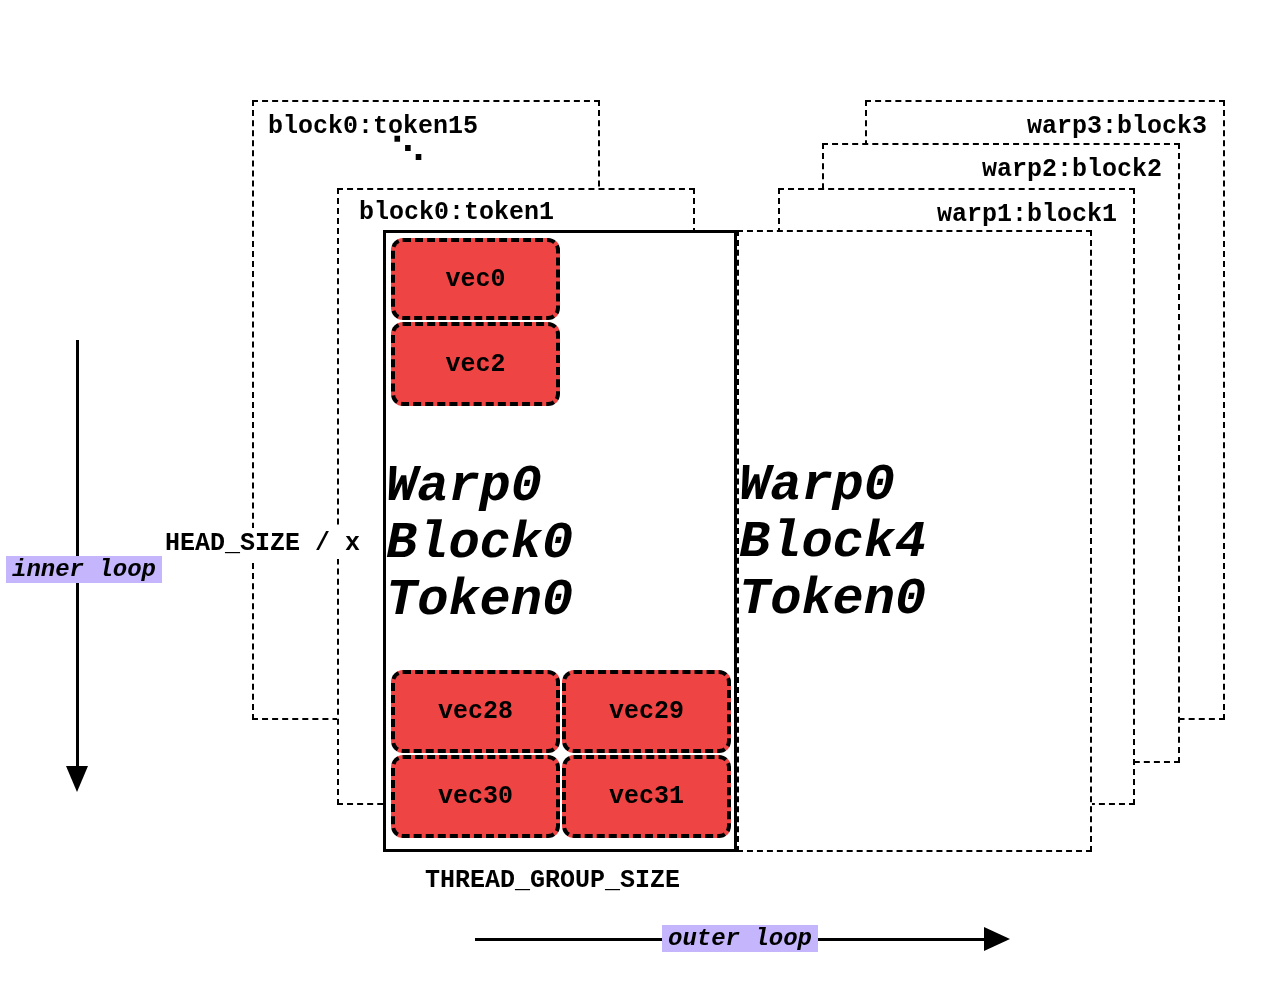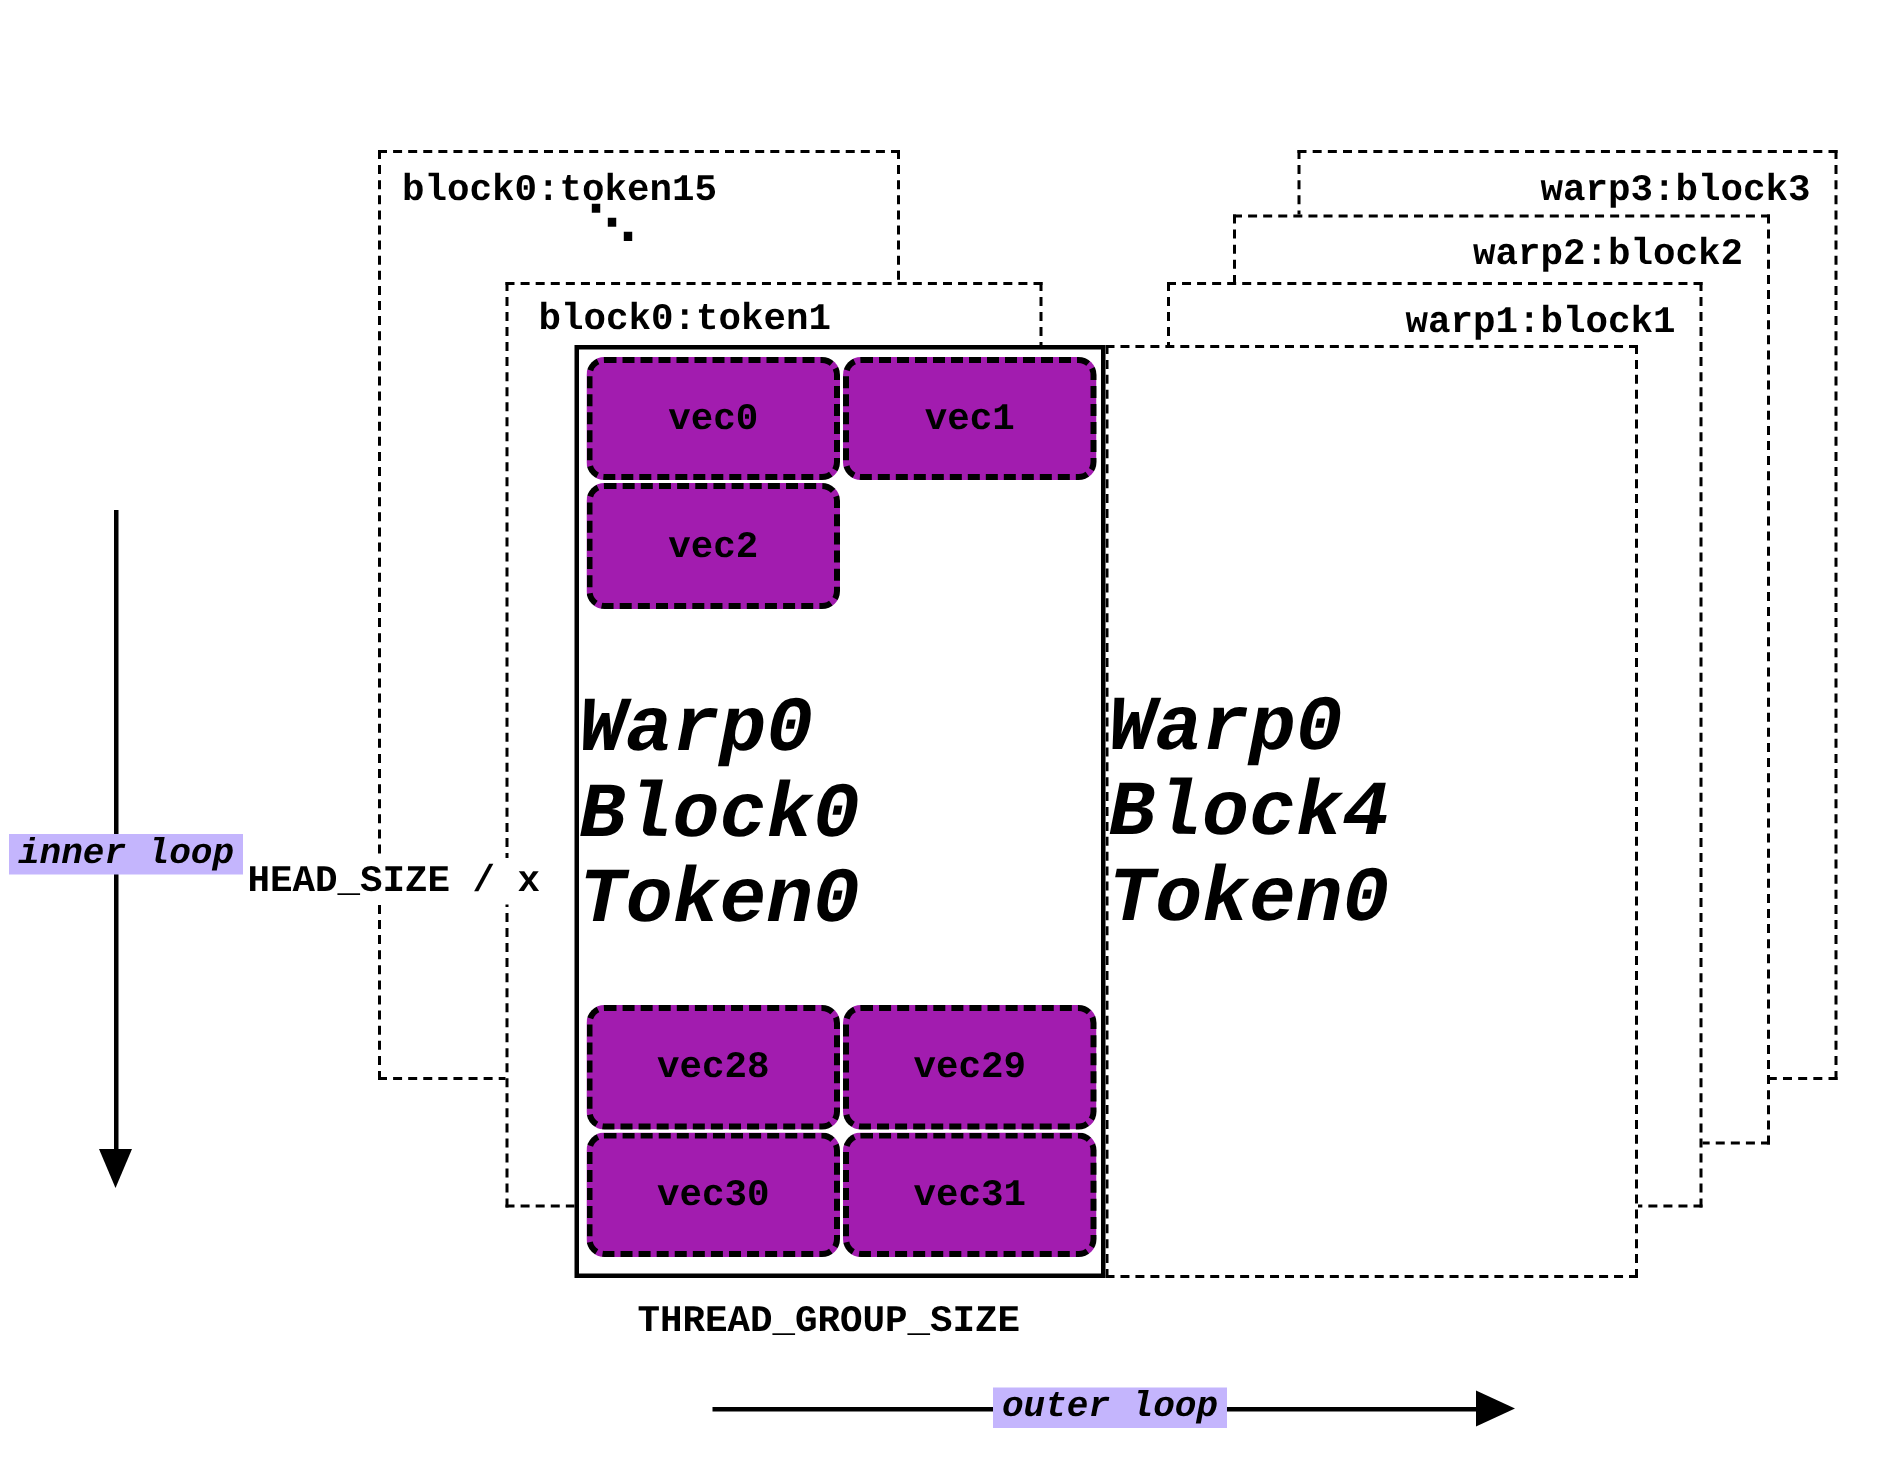--- a/index.html
+++ b/index.html
@@ -13,21 +13,21 @@
   .title{font-size:26px;white-space:nowrap;}
   .loop-label{font-size:24px;font-style:italic;white-space:nowrap;background:#c4b5fd;padding:0 6px;}
   .box{position:absolute;box-sizing:border-box;background:#fff;}
   .dash-fine{border:2px dashed #000;}
   .dash-med{border:2px dashed #000;}
   .solid-box{border:3px solid #000;}
   .region-dash{border:2px dashed #000;}
   .box-label{position:absolute;font-size:25px;white-space:nowrap;}
   .vec{
     position:absolute;box-sizing:border-box;border:4px dashed #000;border-radius:12px;
-    background:#a21caf;display:flex;align-items:center;justify-content:center;font-size:25px;
+    background:#ef4444;display:flex;align-items:center;justify-content:center;font-size:25px;
   }
   .big-text{
     position:absolute;left:0;width:100%;text-align:left;
     font-size:52px;font-style:italic;line-height:57px;
   }
   .vline{position:absolute;width:3px;background:#000;}
   .hline{position:absolute;height:3px;background:#000;}
   .arrow-down{
     position:absolute;width:0;height:0;
     border-left:11px solid transparent;border-right:11px solid transparent;
@@ -45,21 +45,21 @@
 </head>
 <body>
 
 <div class="canvas">
 
 
   <div class="vline" style="left:76px;top:340px;height:430px;"></div>
   <div class="arrow-down" style="left:66px;top:766px;"></div>
   <div class="abs loop-label" style="left:6px;top:556px;z-index:6;">inner loop</div>
 
-  <div class="abs label" style="left:163px;top:528px;z-index:6;background:#fff;padding:1px 2px;margin-top:44px;">HEAD_SIZE / x</div>
+  <div class="abs label" style="left:163px;top:528px;z-index:6;background:#fff;padding:1px 2px;">HEAD_SIZE / x</div>
 
   <div class="box dash-fine" style="left:252px;top:100px;width:348px;height:620px;z-index:1;">
     <div class="box-label" style="left:14px;top:10px;">block0:token15</div>
   </div>
 
   <div class="abs ellipsis" style="left:392px;top:132px;z-index:3;">⋱</div>
 
   <div class="box dash-med" style="left:337px;top:188px;width:358px;height:617px;z-index:2;">
     <div class="box-label" style="left:20px;top:8px;">block0:token1</div>
   </div>
@@ -80,23 +80,20 @@
       <div>Block4</div>
       <div>Token0</div>
     </div>
   </div>
 
   <div class="box solid-box" style="left:383px;top:230px;width:354px;height:622px;z-index:5;">
 
     <div class="vec" style="left:5px;top:5px;width:169px;height:82px;">
       <span>vec0</span>
     </div>
-    <div class="vec" style="left:176px;top:5px;width:169px;height:82px;">
-      <span>vec1</span>
-    </div>
     <div class="vec" style="left:5px;top:89px;width:169px;height:84px;">
       <span>vec2</span>
     </div>
 
     <div class="big-text" style="top:225px;">
       <div>Warp0</div>
       <div>Block0</div>
       <div>Token0</div>
     </div>
 

